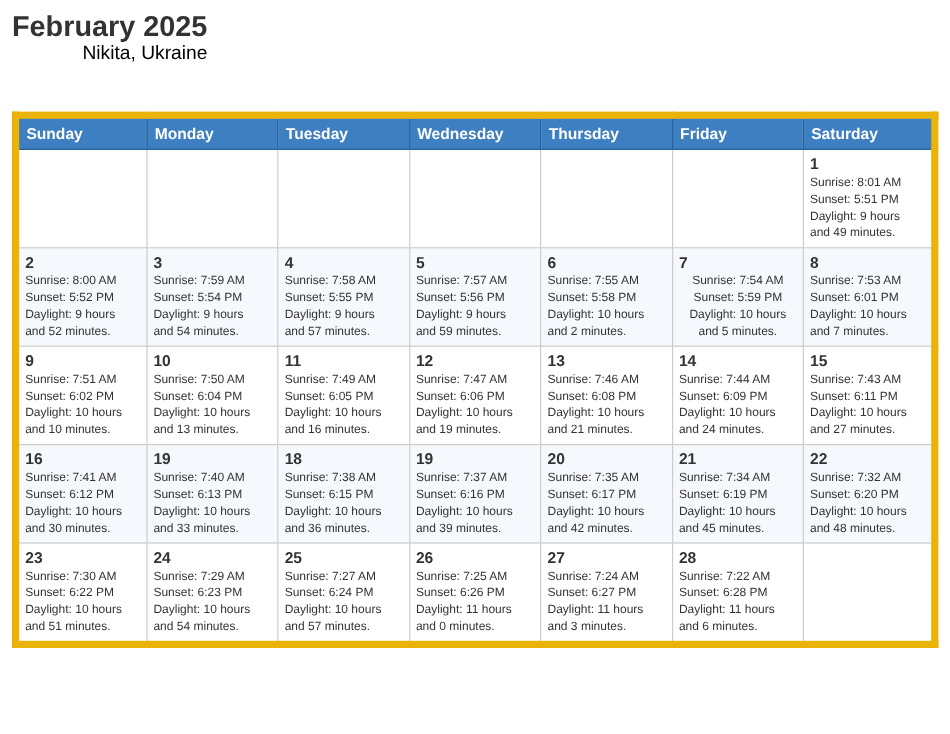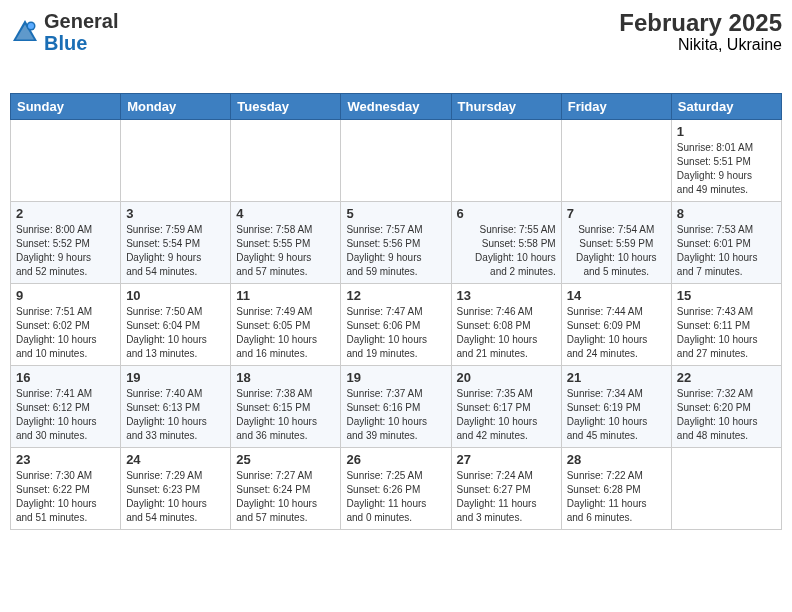--- a/index.html
+++ b/index.html
@@ -41,21 +41,21 @@
       color: #333;
       line-height: 1.1;
     }
     .subtitle {
       font-size: 16px;
       color: #000000;
     }
     .calendar {
       width: 100%;
       border-collapse: collapse;
-      border: 1px solid #eab308;
+      border: 6px solid #eab308;
       margin-top: 39px;
     }
     .calendar th {
       background: #3d7fc1;
       color: #fff;
       font-size: 13px;
       font-weight: bold;
       padding: 5px 6px;
       text-align: left;
       border: 1px solid #2a6099;
@@ -88,32 +88,20 @@
       background: #f9f9f9;
     }
     .calendar tr:nth-child(even) td.empty-cell {
       background: #f0f3f7;
     }
   </style>
 </head>
 <body>
 
 <div class="header">
-  <div class="logo">
-    <svg class="logo-icon" viewBox="0 0 40 40">
-      <polygon points="20,4 36,32 4,32" fill="#1a6eb5"></polygon>
-      <polygon points="20,10 32,30 8,30" fill="#fff" opacity="0.3"></polygon>
-      <circle cx="28" cy="12" r="6" fill="#1a6eb5"></circle>
-      <circle cx="28" cy="12" r="4" fill="#5aabff"></circle>
-    </svg>
-    <div class="logo-text">
-      <span class="logo-general">General</span><br>
-      <span class="logo-blue">Blue</span>
-    </div>
-  </div>
   <div class="title-block">
     <div class="main-title">February 2025</div>
     <div class="subtitle">Nikita, Ukraine</div>
   </div>
 </div>
 
 <table class="calendar">
   <thead>
     <tr>
     <th>Sunday</th>
@@ -165,21 +153,21 @@
         </td>
         <td>
           <span class="day-num">5</span>
           <div class="day-info" style="white-space: pre-line;">Sunrise: 7:57 AM
 Sunset: 5:56 PM
 Daylight: 9 hours
 and 59 minutes.</div>
         </td>
         <td>
           <span class="day-num">6</span>
-          <div class="day-info" style="white-space: pre-line; text-align: right;">Sunrise: 7:55 AM
+          <div class="day-info" style="white-space: pre-line;">Sunrise: 7:55 AM
 Sunset: 5:58 PM
 Daylight: 10 hours
 and 2 minutes.</div>
         </td>
         <td>
           <span class="day-num">7</span>
           <div class="day-info" style="white-space: pre-line; text-align: center;">Sunrise: 7:54 AM
 Sunset: 5:59 PM
 Daylight: 10 hours
 and 5 minutes.</div>

